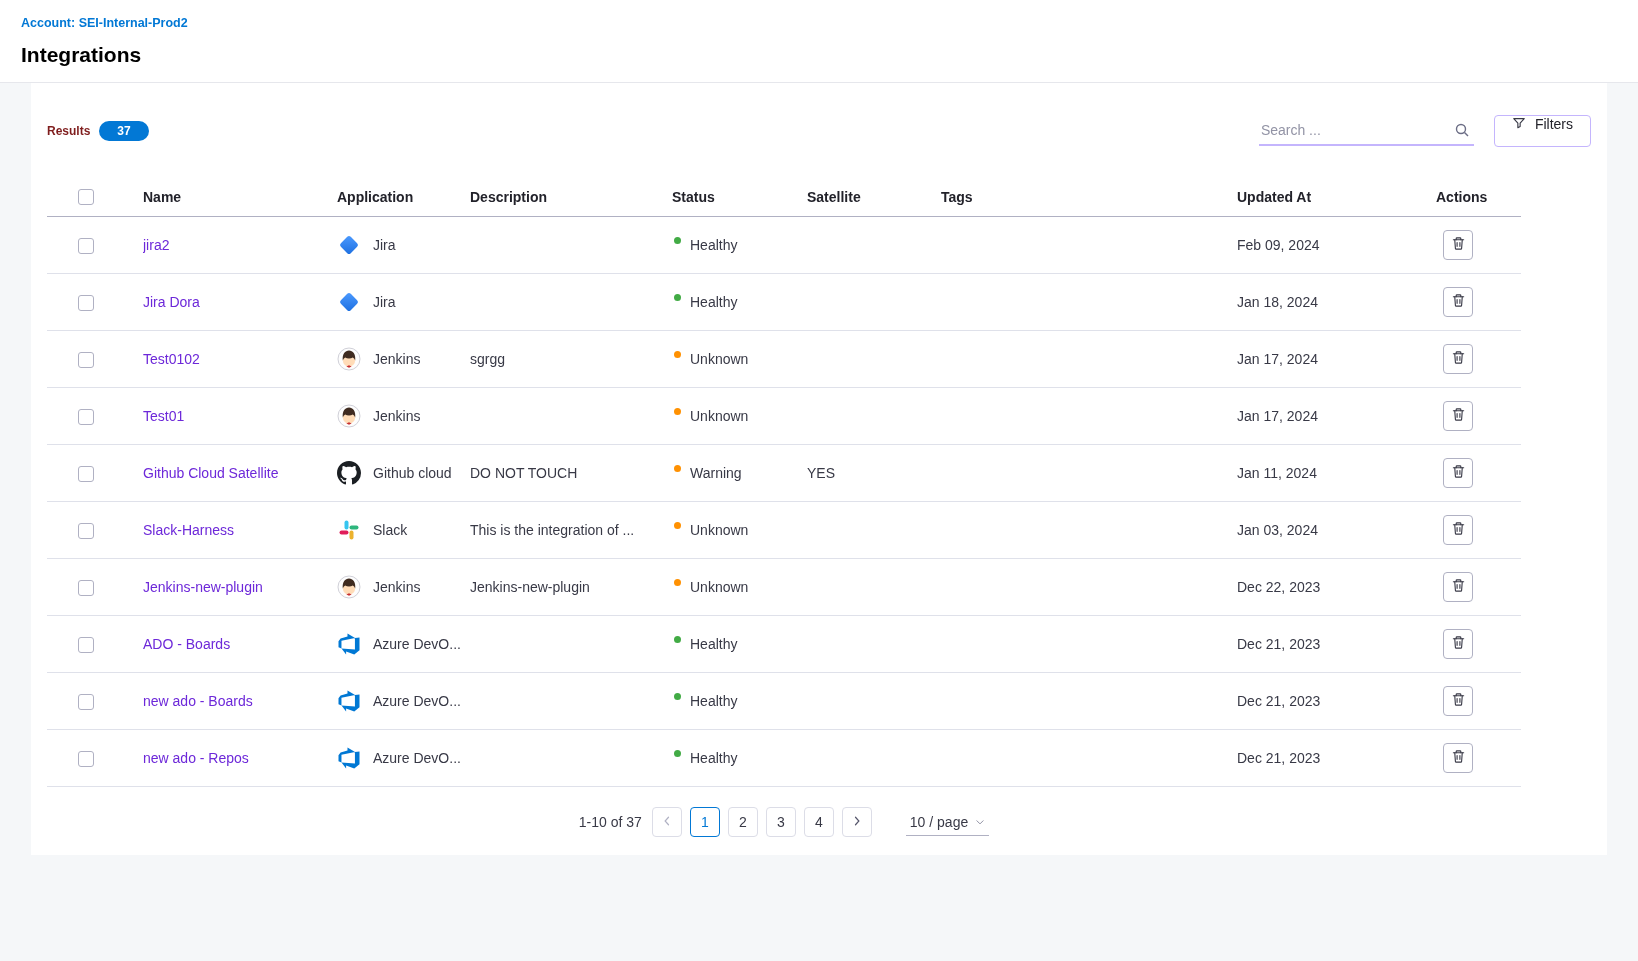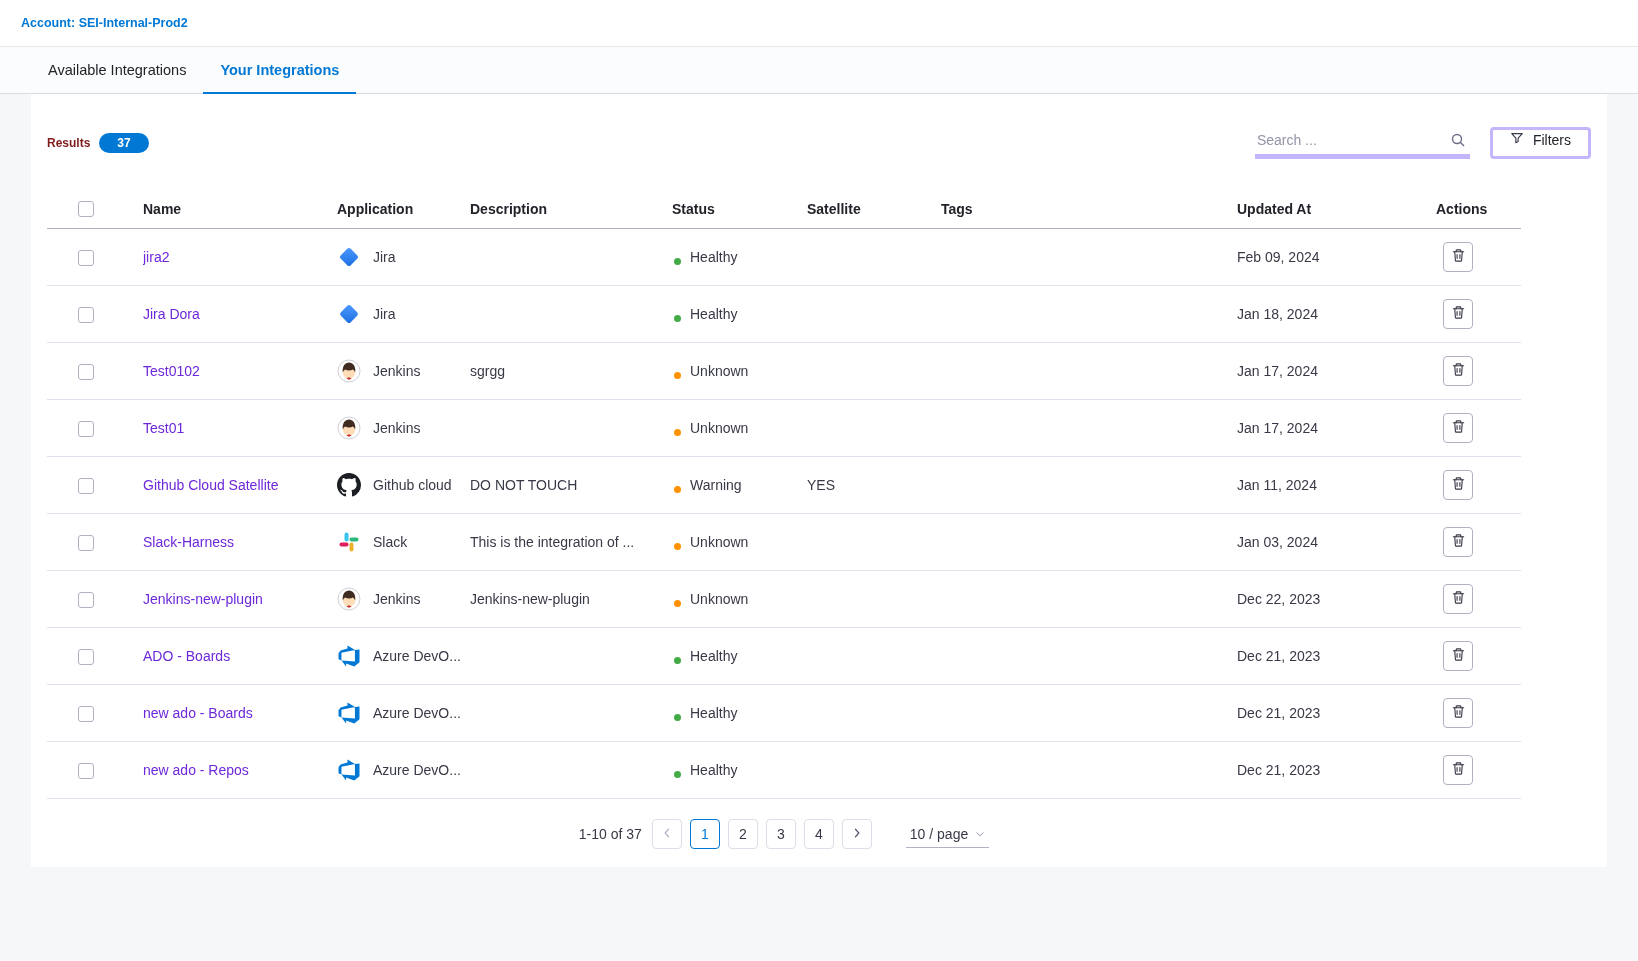--- a/index.html
+++ b/index.html
@@ -78,39 +78,39 @@
     font-weight:bold;
     padding:3px 18px;
     margin-left:9px;
     display:inline-block;
   }
   .toolbar-spacer { flex:1; }
   .search-wrap { position:relative; margin-right:20px; }
   .search-input {
     width:215px;
     border:none;
-    border-bottom:5px solid #c4b5fd;
+    border-bottom:2px solid #c4b5fd;
     background:transparent;
     font-size:14px;
     font-family:"Liberation Sans",sans-serif;
     color:#383946;
     padding:6px 26px 6px 2px;
     outline:none;
   }
   .search-input::placeholder { color:#9293a5; }
   .search-icon { position:absolute; right:4px; top:6px; }
   .filters-btn {
     display:flex;
     gap:9px;
-    align-items:flex-end;
-    border:3px solid #c4b5fd;
+    align-items:flex-start;
+    border:1px solid #c4b5fd;
     border-radius:4px;
     background:#fff;
     height:32px;
-    padding:8px 17px;
+    padding:0 17px;
     font-size:14px;
     color:#22222a;
     font-family:"Liberation Sans",sans-serif;
     cursor:pointer;
   }
   
   table.int-table {
     border-collapse:collapse;
     table-layout:fixed;
     width:1474px;
@@ -143,21 +143,21 @@
     border:1.5px solid #b0b1c3;
     border-radius:3px;
     background:#fff;
     display:inline-block;
     vertical-align:middle;
     cursor:pointer;
   }
   .name-link { color:#6d28d9; text-decoration:none; cursor:pointer; }
   .app-cell { display:flex; align-items:center; gap:12px; }
   .app-icon { width:24px; height:24px; display:inline-flex; flex:0 0 24px; }
-  .status-cell { display:flex; align-items:flex-end; gap:9px; padding-left:2px; }
+  .status-cell { display:flex; align-items:flex-start; gap:9px; padding-left:2px; }
   .dot { width:7px; height:7px; border-radius:50%; display:inline-block; flex:0 0 7px; }
   .actions-cell { padding-left:7px !important; }
   .trash-btn {
     width:30px; height:30px;
     border:1px solid #b0b1c3;
     border-radius:4px;
     background:#fff;
     display:flex;
     align-items:center;
     justify-content:center;
@@ -203,26 +203,23 @@
     justify-content:space-between;
   }
 </style>
 </head>
 <body>
 
 <div class="page">
 
   <div class="topbar">
     <a class="account-link">Account: SEI-Internal-Prod2</a>
+    <div class="page-title">Integrations</div>
   </div>
 
-  <div class="tabstrip">
-    <div class="tab">Available Integrations</div>
-    <div class="tab active">Your Integrations</div>
-  </div>
 
   <div class="card">
 
     <div class="toolbar">
       <span class="results-label">Results</span>
       <span class="results-badge">37</span>
       <span class="toolbar-spacer"></span>
       <span class="search-wrap">
         <input class="search-input" type="text" placeholder="Search ..." style="">
         <span class="search-icon">

